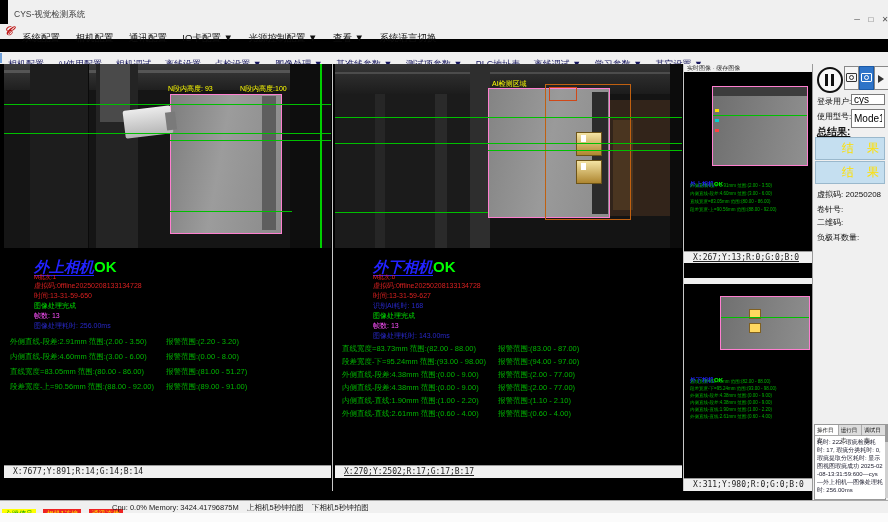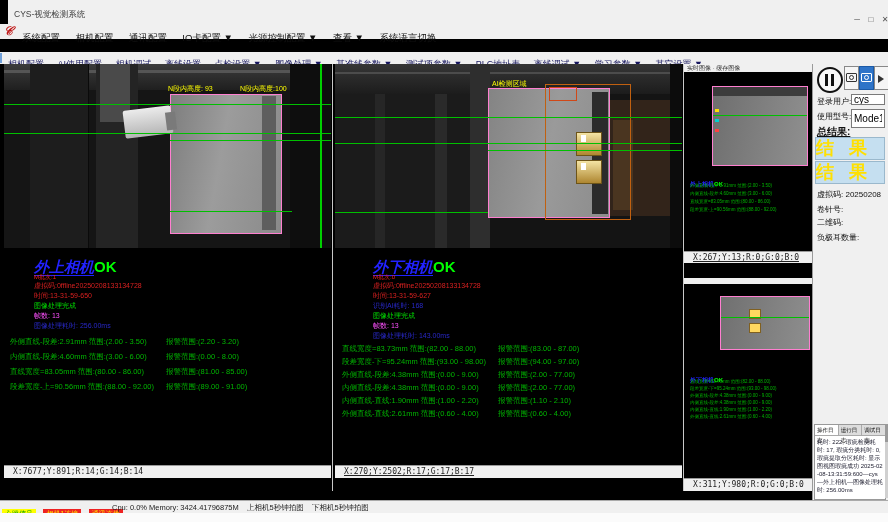--- a/index.html
+++ b/index.html
@@ -17,21 +17,21 @@
        line-height:12px;padding-left:9px;box-sizing:border-box;}
   .ovl{white-space:pre;line-height:1;}
   .glabel{color:#00b400;font-size:7.5px;white-space:pre;line-height:1;}
   .cam-title{font-size:15px;font-weight:bold;font-style:italic;color:#2222ff;
        border-bottom:1px solid #2222ff;}
   .cam-ok{font-size:15px;font-weight:bold;color:#00ff00;font-style:normal;}
   .sb-label{font-size:8px;color:#111;white-space:pre;}
   .input{background:#fff;border:1px solid #7a7a7a;font-size:10px;padding:0 2px;
        font-family:Liberation Sans, sans-serif;box-sizing:border-box;}
   .result-box{background:#c5dff0;border:1px solid #9ab8cc;color:#ffe000;
-       font-weight:bold;font-size:18px;letter-spacing:5px;text-align:left;
+       font-weight:normal;font-size:12px;letter-spacing:5px;text-align:right;
        line-height:20px;}
   .badge{display:inline-block;font-size:7px;padding:1px 3px;margin-right:3px;line-height:8px;}
   .line-g{background:#00c000;}
   .pink-border{border:1px solid #ff7fd0;}
   .minitxt{color:#00b400;font-size:4.5px;white-space:pre;line-height:1;}
   .cam-ico{width:9px;height:7px;border:1px solid #333;border-radius:1px;position:relative;margin:6px auto 0;}
   .cam-ico:after{content:"";position:absolute;left:2px;top:1px;width:3px;height:3px;border:1px solid #333;border-radius:50%;}
   .cam-ico.white{border-color:#fff;}
   .cam-ico.white:after{border-color:#fff;}
 </style>
@@ -113,21 +113,21 @@
     <span class="abs ovl" style="left:30px;top:228px;font-size:7px;color:#d82020;">时间:13-31-59-650</span>
     <span class="abs ovl" style="left:30px;top:238px;font-size:7px;color:#00e000;">图像处理完成</span>
     <span class="abs ovl" style="left:30px;top:248px;font-size:7px;color:#ff50ff;">帧数: 13</span>
     <span class="abs ovl" style="left:30px;top:258px;font-size:7px;color:#2828c8;">图像处理耗时: 256.00ms</span>
 
     <span class="abs glabel" style="left:6px;top:274px;">外侧直线-段差:2.91mm 范围:(2.00 - 3.50)</span>
     <span class="abs glabel" style="left:162px;top:274px;">报警范围:(2.20 - 3.20)</span>
     <span class="abs glabel" style="left:6px;top:289px;">内侧直线-段差:4.60mm 范围:(3.00 - 6.00)</span>
     <span class="abs glabel" style="left:162px;top:289px;">报警范围:(0.00 - 8.00)</span>
     <span class="abs glabel" style="left:6px;top:304px;">直线宽度=83.05mm 范围:(80.00 - 86.00)</span>
-    <span class="abs glabel" style="left:162px;top:304px;">报警范围:(81.00 - 85.00)</span>
+    <span class="abs glabel" style="left:162px;top:304px;">报警范围:(81.00 - 51.27)</span>
     <span class="abs glabel" style="left:6px;top:319px;">段差宽度-上=90.56mm 范围:(88.00 - 92.00)</span>
     <span class="abs glabel" style="left:162px;top:319px;">报警范围:(89.00 - 91.00)</span>
 
     <div class="abs statusbar" style="left:0;top:401px;width:327px;height:13px;">X:7677;Y:891;R:14;G:14;B:14</div>
   </div>
 
   <div class="abs" style="left:332px;top:64px;width:1px;height:427px;background:#c8c8c8;"></div>
 
   <div class="abs" style="left:335px;top:64px;width:347px;height:414px;background:#000;">
 

